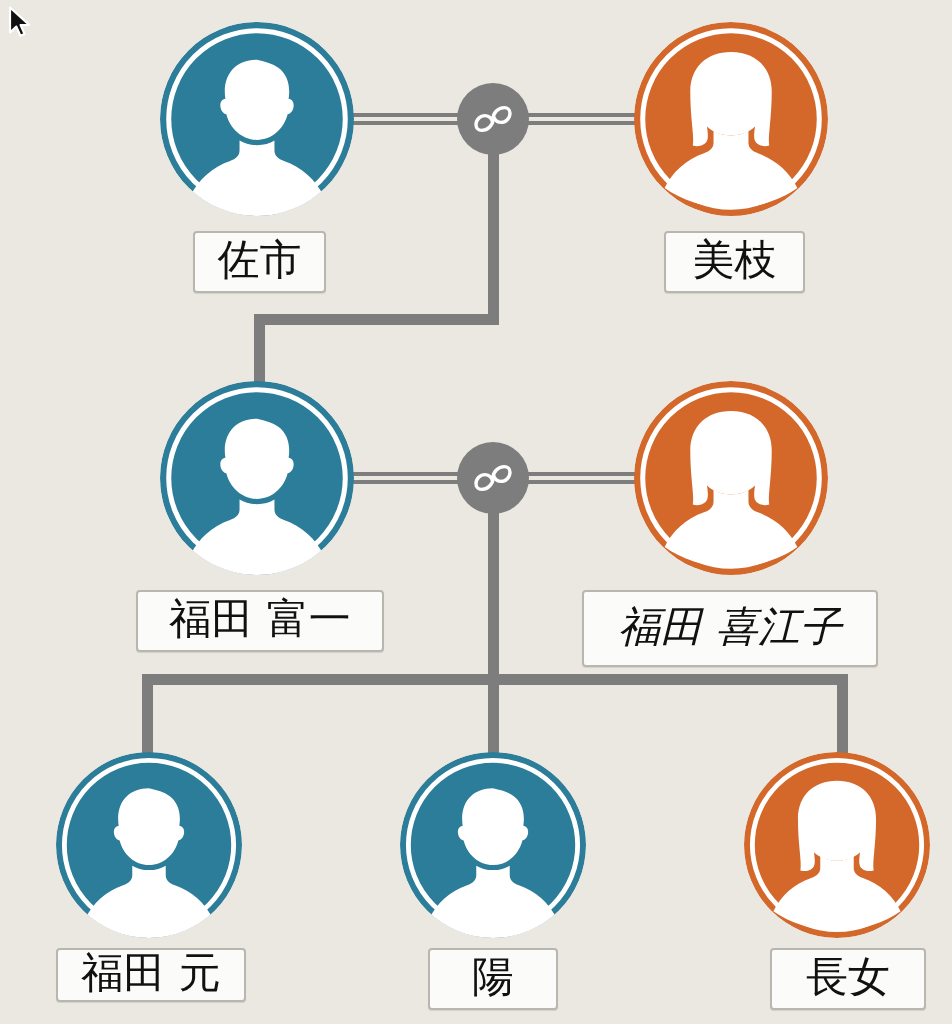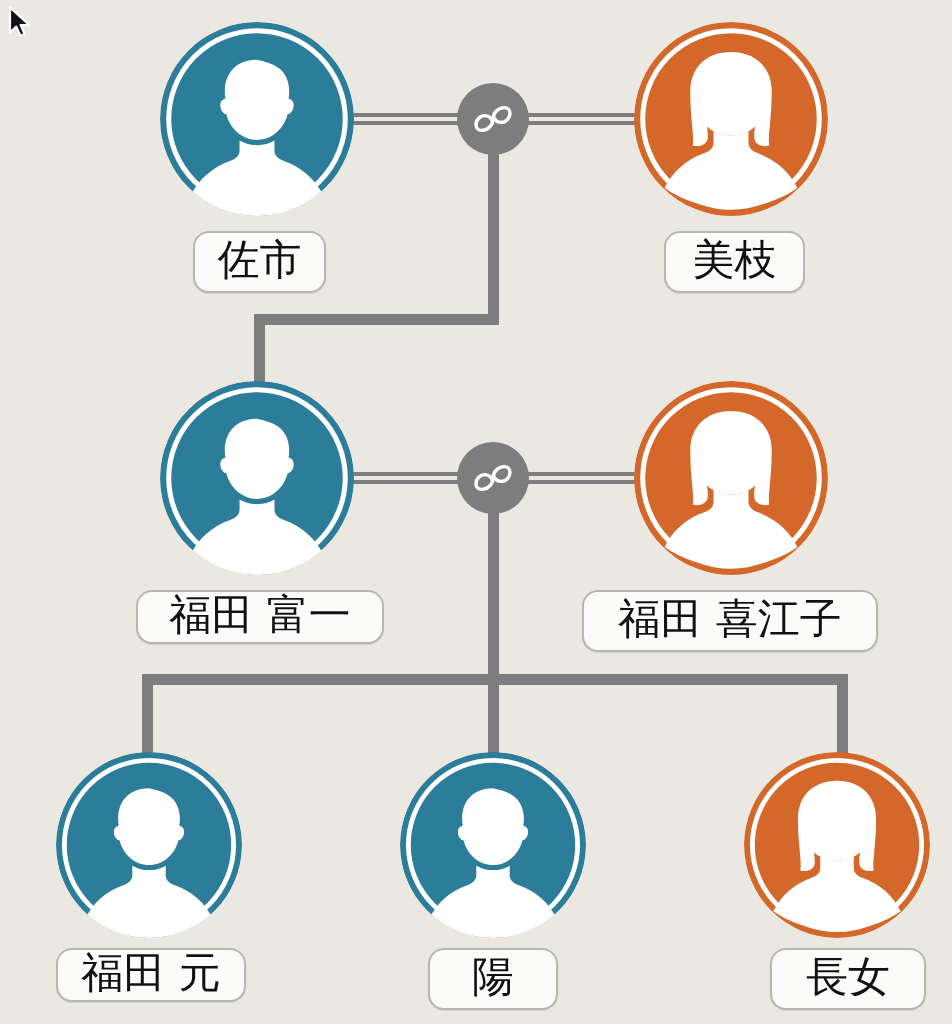--- a/index.html
+++ b/index.html
@@ -52,21 +52,21 @@
     overflow: hidden;
   }
   .avatar svg { display: block; width: 100%; height: 100%; }
 
   
   .name-label {
     position: absolute;
     box-sizing: border-box;
     background: #fbfbfa;
     border: 2px solid #b9b6b0;
-    border-radius: 16px;
+    border-radius: 4px;
     color: #111;
     font-size: 42px;
     line-height: 1;
     white-space: nowrap;
     display: flex;
     align-items: center;
     justify-content: center;
     padding: 8px 14px 12px 14px;
     box-shadow: 0 1px 1px rgba(0,0,0,.10);
     font-weight: 400;
@@ -161,36 +161,36 @@
       <svg viewBox="0 0 100 100" aria-hidden="true">
         <circle cx="50" cy="50" r="50" fill="#2c7d99"></circle>
         <circle cx="50" cy="50" r="45.5" fill="none" stroke="#ffffff" stroke-width="2.6"></circle>
         <circle cx="50" cy="50" r="41.5" fill="#2c7d99"></circle>
         <g fill="#ffffff">
           <path d="M50 19.5c-10.3 0-16.6 6.6-16.6 16.4 0 1.2.1 2.5.3 3.7-1.6.2-2.6 1.5-2.6 3.3 0 2.3 1.3 4.3 3.1 4.7 1.9 7.6 8.3 13.2 15.8 13.2s13.9-5.6 15.8-13.2c1.8-.4 3.1-2.4 3.1-4.7 0-1.8-1-3.1-2.6-3.3.2-1.2.3-2.5.3-3.7 0-5.2-1.9-9.6-5.6-12.3-2.9-2.1-6.6-3.1-11-4.1z"></path>
           <path d="M50 63.5c-3.6 0-6.6-.9-9-2.4v5.1c0 2.6-1.8 4.3-4.9 5.4-9.1 3.2-16.4 9.6-20.3 17.9C24.2 95.6 36.4 100 50 100s25.8-4.4 34.2-10.5c-3.9-8.3-11.2-14.7-20.3-17.9-3.1-1.1-4.9-2.8-4.9-5.4v-5.1c-2.4 1.5-5.4 2.4-9 2.4z"></path>
         </g>
       </svg>
     </div>
-    <div class="name-label" style="left:136px; top:590px; width:248px; height:54px;">福田 富一</div>
+    <div class="name-label" style="left:136px; top:590px; width:248px; height:62px;">福田 富一</div>
   </div>
 
   <div class="person" style="left:0; top:0;">
     <div class="avatar" style="left:634px; top:381px; width:194px; height:194px;">
       <svg viewBox="0 0 100 100" aria-hidden="true">
         <circle cx="50" cy="50" r="50" fill="#d4682a"></circle>
         <circle cx="50" cy="50" r="45.5" fill="none" stroke="#ffffff" stroke-width="2.6"></circle>
         <circle cx="50" cy="50" r="41.5" fill="#d4682a"></circle>
         <g fill="#ffffff">
           <path d="M50 15.5c-12.6 0-21 8-21 20.4 0 6.6.5 12.5 1 17.8.4 4.2.7 7.6.3 10 3.4.9 6.5-.4 7.4-2.6.6-1.5.4-4-.1-7.2 3 2.9 7.2 4.6 12.4 4.6s9.4-1.7 12.4-4.6c-.5 3.2-.7 5.7-.1 7.2.9 2.2 4 3.5 7.4 2.6-.4-2.4-.1-5.8.3-10 .5-5.3 1-11.2 1-17.8 0-12.4-8.4-20.4-21-20.4z"></path>
           <path d="M50 58.5c-3.6 0-6.6-.9-9-2.4v6.2c0 2.6-1.8 4.3-4.9 5.4-9.1 3.2-16.4 9.6-20.3 17.9C24.2 91.6 36.4 96 50 96s25.8-4.4 34.2-10.4c-3.9-8.3-11.2-14.7-20.3-17.9-3.1-1.1-4.9-2.8-4.9-5.4v-6.2c-2.4 1.5-5.4 2.4-9 2.4z"></path>
         </g>
       </svg>
     </div>
-    <div class="name-label" style="left:582px; top:590px; width:296px; height:62px;">福田 喜江子</div>
+    <div class="name-label" style="left:582px; top:590px; width:296px; height:77px;font-style:italic;">福田 喜江子</div>
   </div>
 
   <div class="union" style="left:457px; top:442px;">
     <svg width="48" height="48" viewBox="0 0 48 48" aria-hidden="true">
       <g fill="none" stroke="#ffffff" stroke-width="3.4" stroke-linecap="round">
         <path d="M24 24c0-6.3 5.1-11.4 11.4-11.4 3.1 0 5.6 2.5 5.6 5.6 0 5.1-4.1 9.2-9.2 9.2-4 0-7.3-3.3-7.3-7.3"></path>
         <path d="M24 24c0 6.3-5.1 11.4-11.4 11.4-3.1 0-5.6-2.5-5.6-5.6 0-5.1 4.1-9.2 9.2-9.2 4 0 7.3 3.3 7.3 7.3"></path>
       </g>
     </svg>
   </div>

